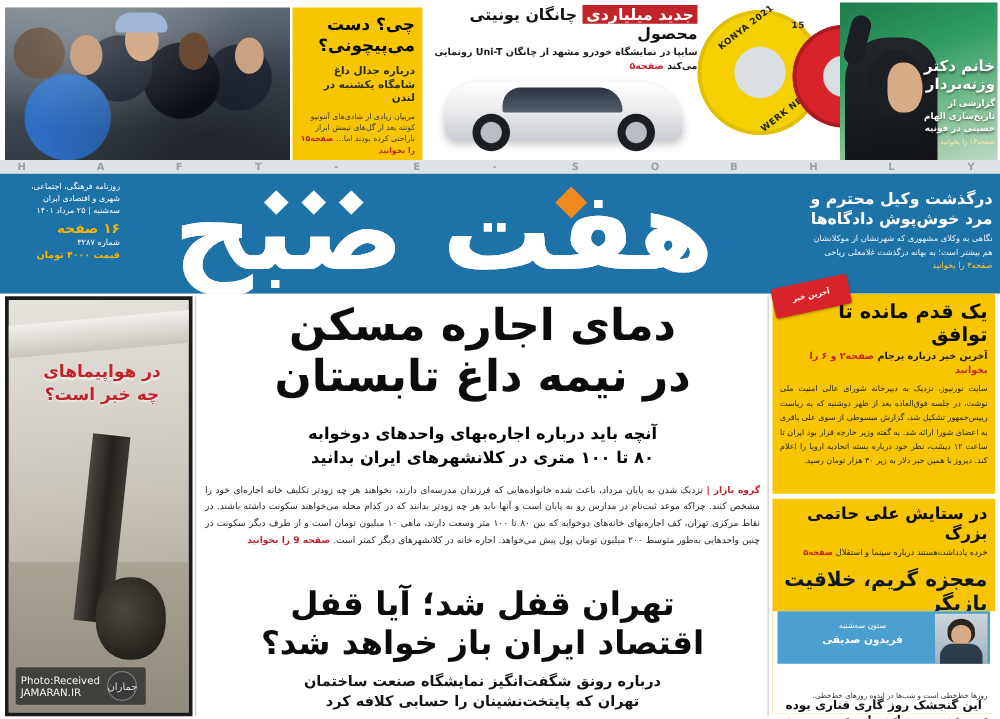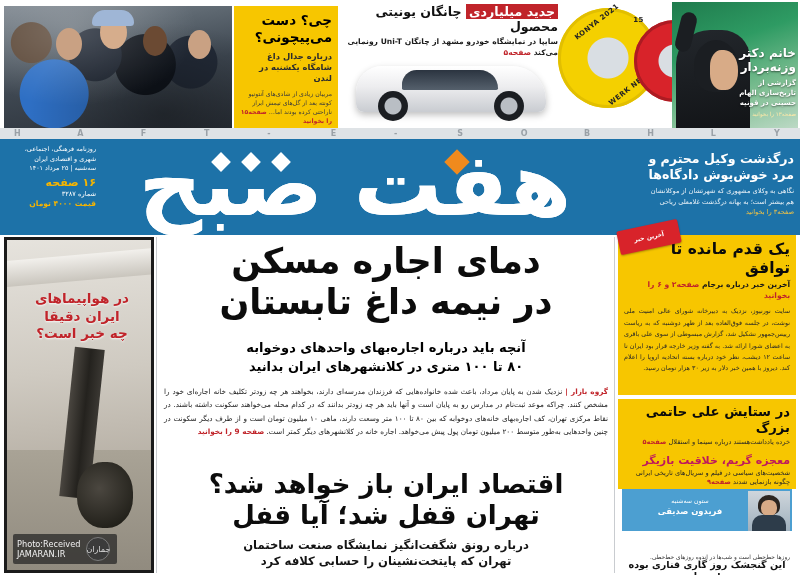--- a/index.html
+++ b/index.html
@@ -203,22 +203,22 @@
   #r-block1 .body{font-size:6.4px;line-height:1.78;text-align:justify;direction:rtl;
       color:#262626;margin-top:5px;}
 
   #r-block2{position:absolute;left:0;top:168px;width:178px;height:172px;padding:5px 6px;
       box-sizing:border-box;}
   #r-block2 .hl{font-weight:bold;font-size:13.2px;line-height:1.22;text-align:right;
       direction:rtl;color:#0b0b0b;}
   #r-block2 .sub{font-size:6.6px;line-height:1.42;text-align:right;direction:rtl;
       color:#262626;margin:2px 0 6px;}
   #r-block2 .sub .more{color:#c0242a;font-weight:bold;}
-  #r-block2 .hl2{font-weight:bold;font-size:11px;line-height:1.22;text-align:right;
-      direction:rtl;color:#be185d;}
+  #r-block2 .hl2{font-weight:bold;font-size:16px;line-height:1.22;text-align:right;
+      direction:rtl;color:#0f172a;}
   #r-block2 .hl3{font-weight:bold;font-size:14.4px;line-height:1.22;text-align:right;
       direction:rtl;color:#0b0b0b;margin-top:4px;}
 
   
   #columnist{position:absolute;left:0;top:258px;width:178px;height:82px;background:#fff;}
   #columnist .band{position:absolute;left:4px;top:0;width:170px;height:42px;
       background:#4c9fd1;}
   #columnist .meta{position:absolute;right:54px;top:8px;width:104px;text-align:center;
       direction:rtl;color:#fff;}
   #columnist .meta .k{font-size:6.2px;line-height:1.4;}
@@ -368,21 +368,20 @@
   <div id="main">
 
     <div id="col-left">
       <div class="tarmac"></div>
       <div class="wingtop"></div>
       <div class="strut"></div>
       <div class="tire"></div>
 
       <div id="col-left-headline">
         <div>در هواپیماهای</div>
-        <div>ایران دقیقا</div>
         <div>چه خبر است؟</div>
       </div>
 
 
       <div id="photo-credit">
         <div class="seal">جماران</div>
         <div class="txt">
           <div>Photo:Received</div>
           <div>JAMARAN.IR</div>
         </div>
@@ -401,22 +400,22 @@
         <div>۸۰ تا ۱۰۰ متری در کلانشهرهای ایران بدانید</div>
       </div>
 
       <div id="lead-body">
         <span class="lead-in">گروه بازار |</span>
         <span>نزدیک شدن به پایان مرداد، باعث شده خانواده‌هایی که فرزندان مدرسه‌ای دارند، بخواهند هر چه زودتر تکلیف خانه اجاره‌ای خود را مشخص کنند. چراکه موعد ثبت‌نام در مدارس رو به پایان است و آنها باید هر چه زودتر بدانند که در کدام محله می‌خواهند سکونت داشته باشند. در نقاط مرکزی تهران، کف اجاره‌بهای خانه‌های دوخوابه که بین ۸۰ تا ۱۰۰ متر وسعت دارند، ماهی ۱۰ میلیون تومان است و از طرف دیگر سکونت در چنین واحدهایی به‌طور متوسط ۲۰۰ میلیون تومان پول پیش می‌خواهد. اجاره خانه در کلانشهرهای دیگر کمتر است.</span>
         <span class="more">صفحه 9 را بخوانید</span>
       </div>
 
       <div id="second-headline">
+        <div>تهران قفل شد؛ آیا قفل</div>
         <div>اقتصاد ایران باز خواهد شد؟</div>
-        <div>تهران قفل شد؛ آیا قفل</div>
       </div>
 
       <div id="second-deck">
         <div>درباره رونق شگفت‌انگیز نمایشگاه صنعت ساختمان</div>
         <div>تهران که پایتخت‌نشینان را حسابی کلافه کرد</div>
       </div>
     </div>
 
     <div id="col-right">
 

